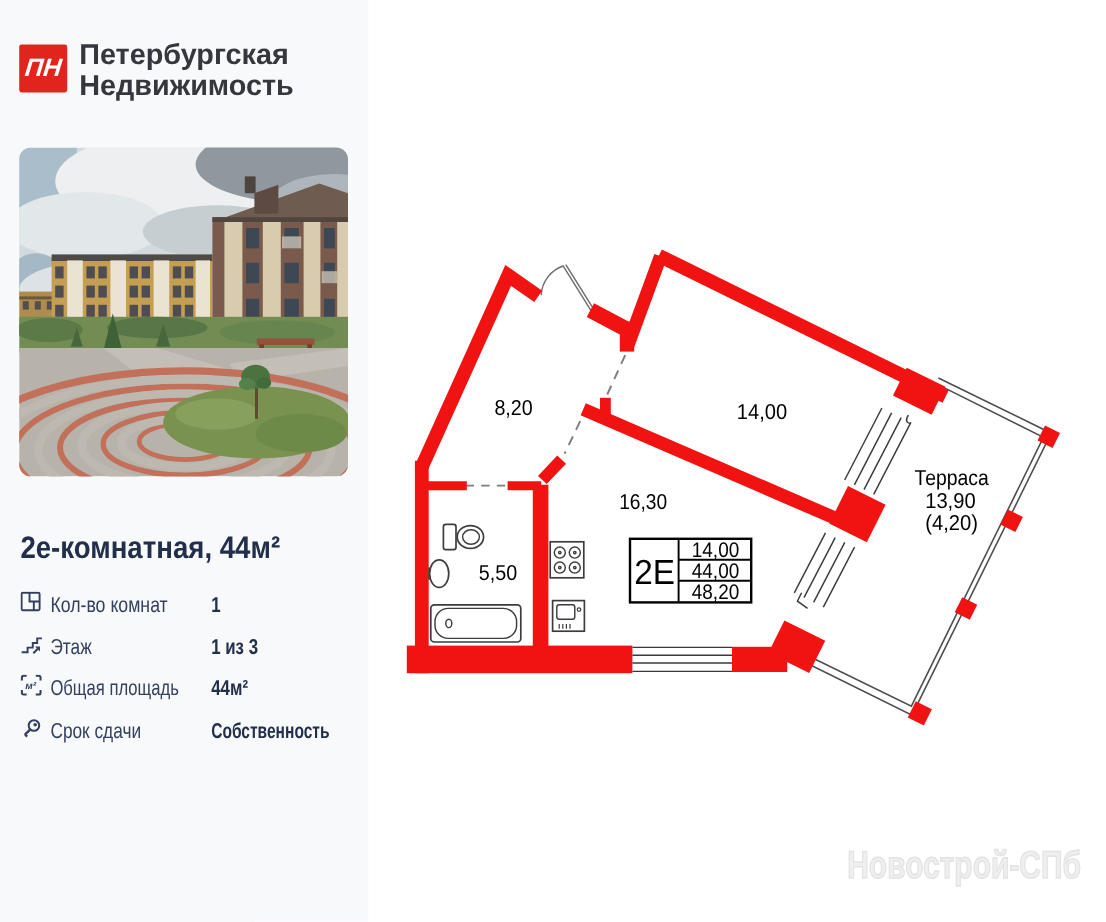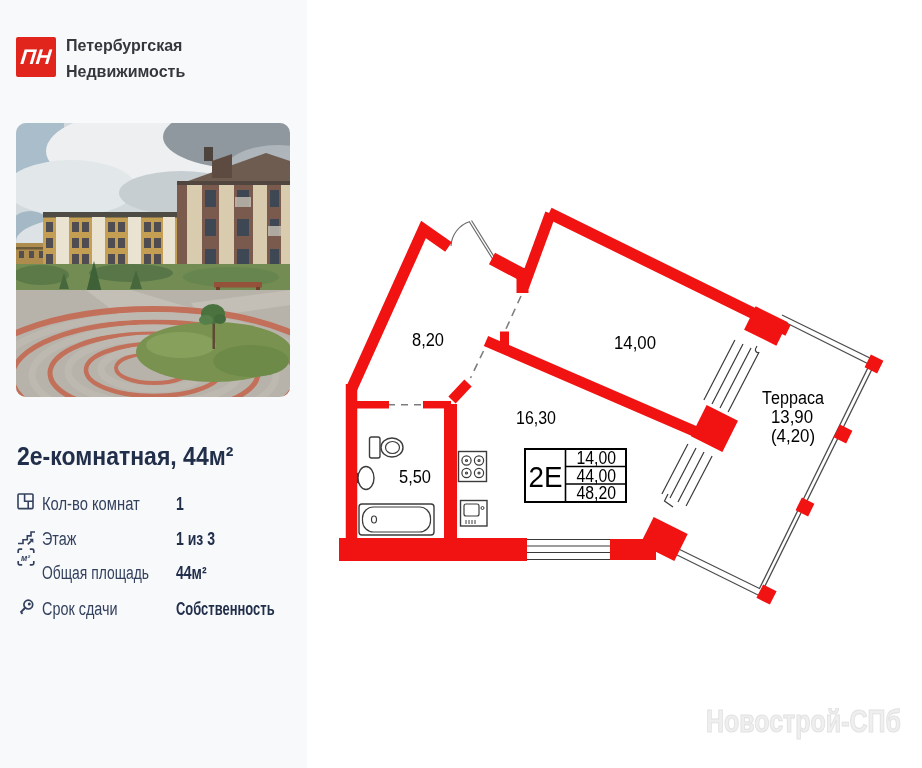--- a/index.html
+++ b/index.html
@@ -9,21 +9,21 @@
 </style>
 </head>
 <body>
 
 <div class="abs" style="left:0;top:0;width:307px;height:768px;background:#f8f9fb;"></div>
 
 <div class="abs" style="left:16px;top:37px;width:40px;height:40px;background:#e1251c;border-radius:2px;"></div>
 
 <div class="abs" style="left:16px;top:37px;width:40px;height:40px;color:#ffffff;font-weight:bold;font-style:italic;font-size:21px;line-height:40px;text-align:center;transform:skewX(-6deg);">ПН</div>
 
-<div class="abs" style="left:66px;top:33px;width:220px;color:#36373c;font-weight:bold;font-size:16px;line-height:26px;">Петербургская<br>Недвижимость</div>
+<div class="abs" style="left:66px;top:33px;width:220px;color:#36373c;font-weight:bold;font-size:24px;line-height:26px;">Петербургская<br>Недвижимость</div>
 
 <svg class="abs" style="left:16px;top:123px;border-radius:10px;" width="274" height="274" viewBox="0 0 274 274">
 
   <rect x="0" y="0" width="274" height="175" fill="#d3dade"></rect>
   <rect x="0" y="0" width="48" height="52" fill="#a9bdca"></rect>
   <ellipse cx="14" cy="108" rx="22" ry="20" fill="#a4b8c5"></ellipse>
   <ellipse cx="125" cy="28" rx="95" ry="40" fill="#edeff0"></ellipse>
   <ellipse cx="55" cy="65" rx="65" ry="28" fill="#e2e7e9"></ellipse>
   <ellipse cx="232" cy="14" rx="85" ry="32" fill="#90989f"></ellipse>
   <ellipse cx="262" cy="50" rx="55" ry="28" fill="#aeb6bc"></ellipse>
@@ -146,21 +146,21 @@
 <div class="abs" style="left:16px;top:528px;">
   <svg width="20" height="17" viewBox="0 0 20 17" fill="none" stroke="#33415e" stroke-width="1.6">
     <path d="M2 15.5 H7 V11.7 H11.3 V7.9 H15 V4 H19"></path>
     <path d="M11.8 16.3 L16.5 11.6" stroke-width="1.7"></path>
     <path d="M13.2 10.8 L17.3 10.8 L17.3 14.9" fill="#33415e" stroke="none"></path>
   </svg>
 </div>
 <div class="abs" style="left:42px;top:529px;color:#33415e;font-size:18px;white-space:nowrap;transform:scaleX(0.8);transform-origin:0 0;">Этаж</div>
 <div class="abs" style="left:176px;top:529px;color:#222f4b;font-size:18px;font-weight:bold;white-space:nowrap;transform:scaleX(0.78);transform-origin:0 0;">1 из 3</div>
 
-<div class="abs" style="left:17px;top:548px;font-style:italic;">
+<div class="abs" style="left:17px;top:562px;font-style:italic;">
   <svg width="18" height="18" viewBox="0 0 18 18" fill="none" stroke="#33415e" stroke-width="1.7">
     <path d="M1.2 5 V2.8 Q1.2 1.2 2.8 1.2 H5.2"></path>
     <path d="M12.8 1.2 H15.2 Q16.8 1.2 16.8 2.8 V5"></path>
     <path d="M16.8 13 V15.2 Q16.8 16.8 15.2 16.8 H12.8"></path>
     <path d="M5.2 16.8 H2.8 Q1.2 16.8 1.2 15.2 V13"></path>
     <text x="4" y="12.5" fill="#33415e" stroke="none" font-size="8.5" font-weight="bold" font-family="Liberation Sans,sans-serif">м²</text>
   </svg>
 </div>
 <div class="abs" style="left:42px;top:563px;color:#33415e;font-size:18px;white-space:nowrap;transform:scaleX(0.77);transform-origin:0 0;">Общая площадь</div>
 <div class="abs" style="left:176px;top:563px;color:#222f4b;font-size:18px;font-weight:bold;white-space:nowrap;transform:scaleX(0.78);transform-origin:0 0;">44м²</div>

